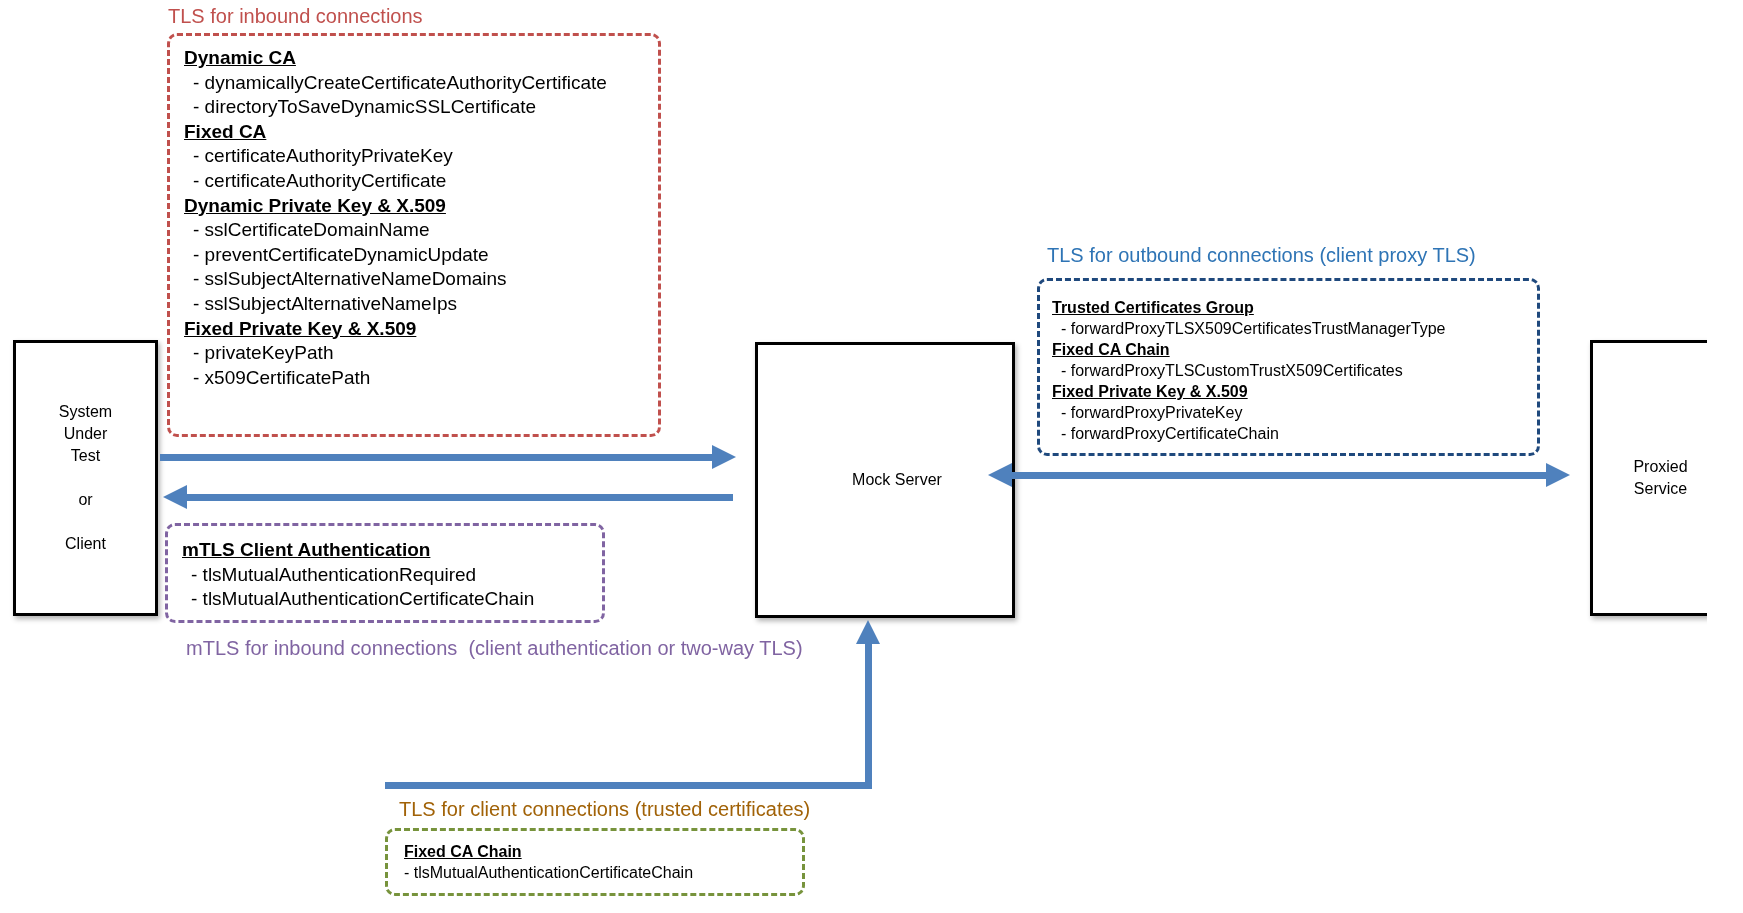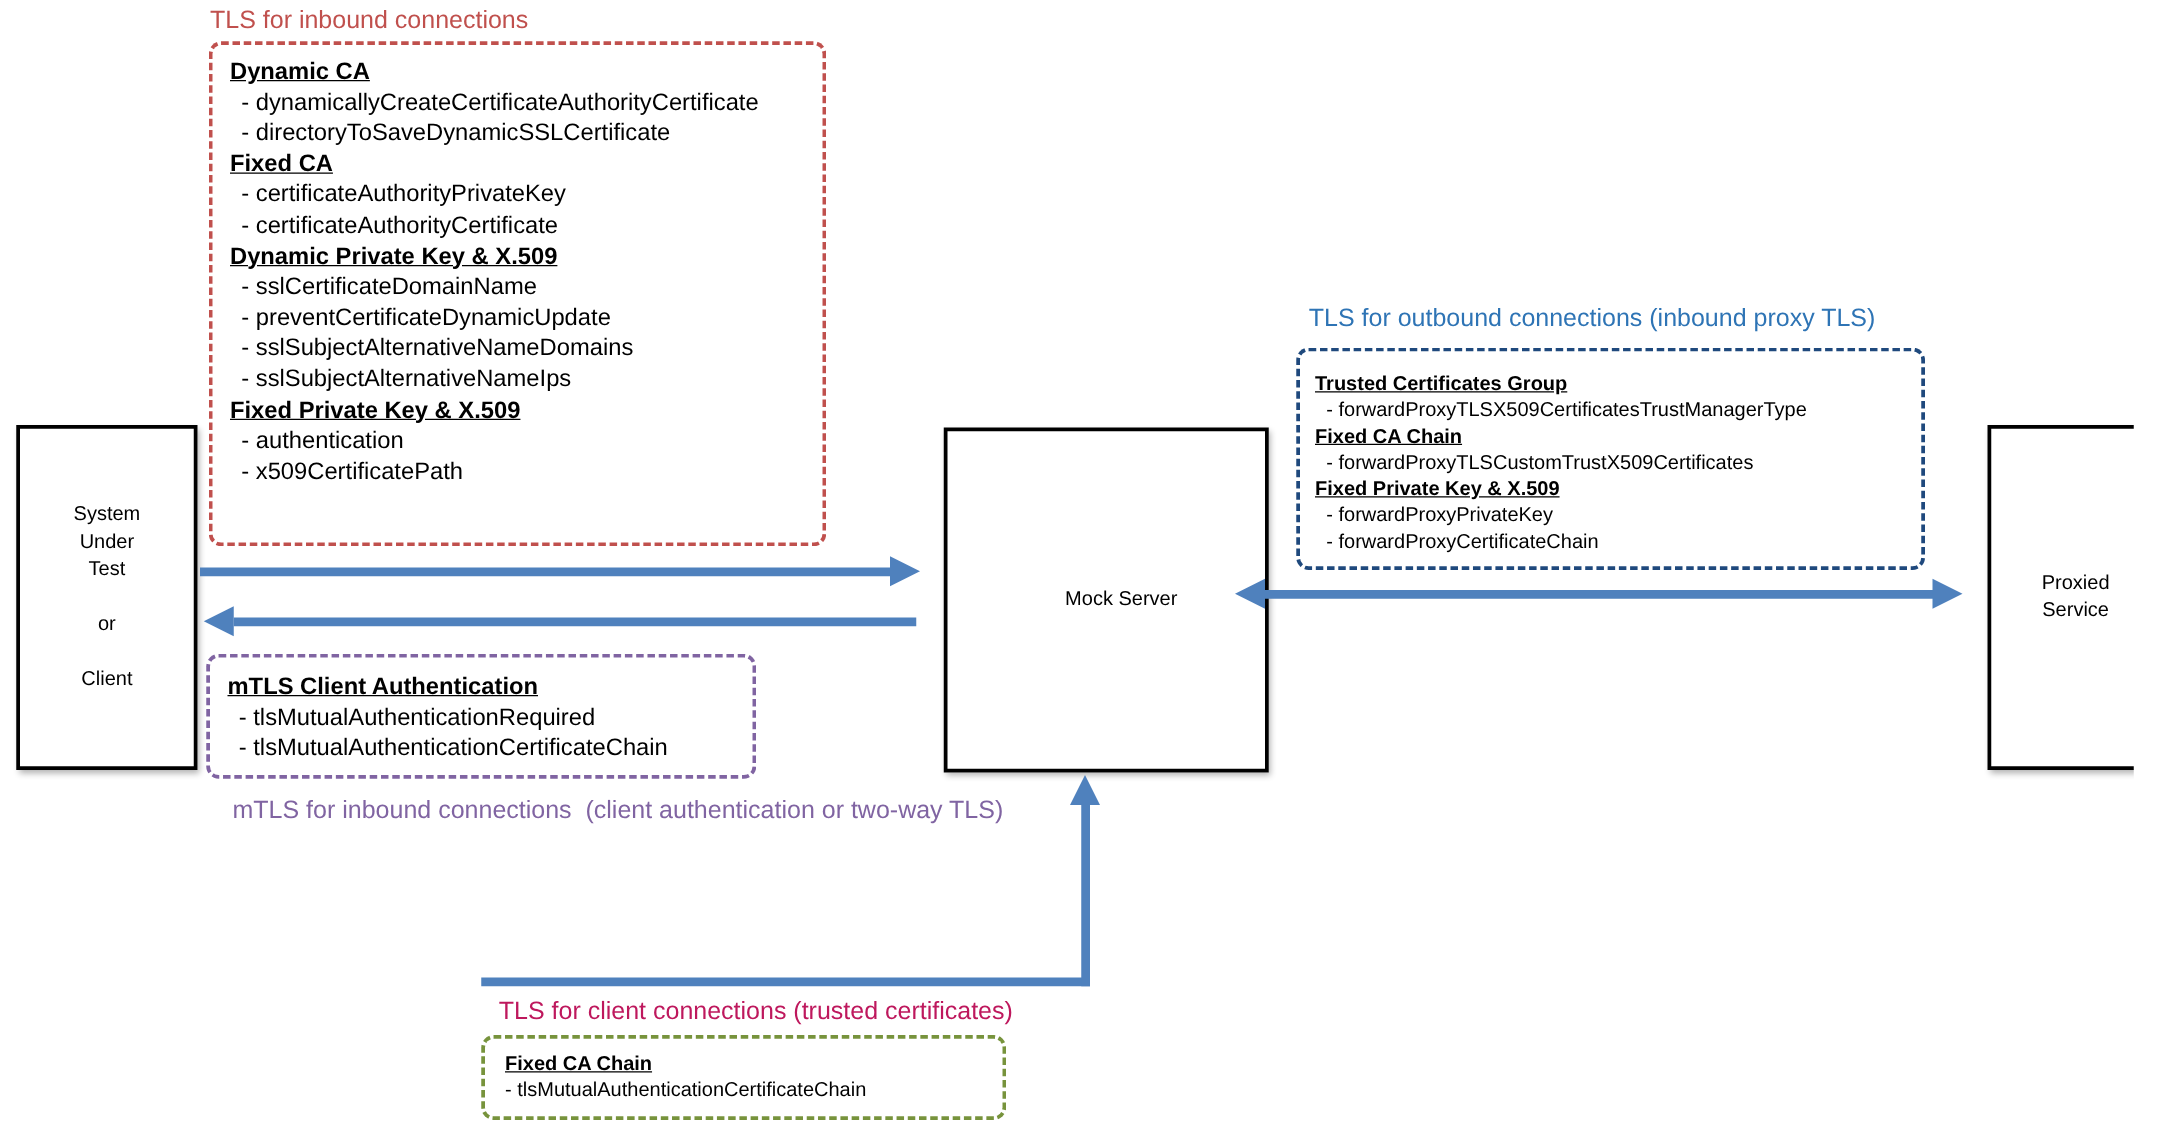--- a/index.html
+++ b/index.html
@@ -40,21 +40,21 @@
   }
   #panel-client{
     left:385px;top:828px;width:420px;height:68px;
     border:3px dashed #77933C;padding:10px 10px 0 16px;
   }
   
   .note-label{position:absolute;font-size:20px;white-space:pre;}
   #label-inbound{left:168px;top:5px;color:#C0504D;}
   #label-mtls{left:186px;top:637px;color:#8064A2;}
   #label-outbound{left:1047px;top:244px;color:#2E74B5;}
-  #label-client{left:399px;top:798px;color:#be185d;}
+  #label-client{left:399px;top:798px;color:#a16207;}
   
   .shaft{position:absolute;background:#4F81BD;}
   .head{position:absolute;width:0;height:0;}
   .head-right{border-top:12px solid transparent;border-bottom:12px solid transparent;border-left:24px solid #4F81BD;}
   .head-left{border-top:12px solid transparent;border-bottom:12px solid transparent;border-right:24px solid #4F81BD;}
   .head-up{border-left:12px solid transparent;border-right:12px solid transparent;border-bottom:24px solid #4F81BD;}
   
   #arrow-request-shaft{left:160px;top:454px;width:554px;height:7px;}
   #arrow-request-head{left:712px;top:445px;}
   
@@ -69,37 +69,37 @@
   #arrow-client-vshaft{left:865px;top:640px;width:7px;height:149px;}
   #arrow-client-head{left:856px;top:620px;}
 </style>
 </head>
 <body>
 
 <div id="canvas">
 
   <div class="note-label" id="label-inbound">TLS for inbound connections</div>
   <div class="note-label" id="label-mtls">mTLS for inbound connections  (client authentication or two-way TLS)</div>
-  <div class="note-label" id="label-outbound">TLS for outbound connections (inbound proxy TLS)</div>
+  <div class="note-label" id="label-outbound">TLS for outbound connections (client proxy TLS)</div>
   <div class="note-label" id="label-client">TLS for client connections (trusted certificates)</div>
 
   <div class="panel lg" id="panel-inbound">
       <div class="sec-title">Dynamic CA</div>
       <div class="sec-item">- dynamicallyCreateCertificateAuthorityCertificate</div>
       <div class="sec-item">- directoryToSaveDynamicSSLCertificate</div>
       <div class="sec-title">Fixed CA</div>
       <div class="sec-item">- certificateAuthorityPrivateKey</div>
       <div class="sec-item">- certificateAuthorityCertificate</div>
       <div class="sec-title">Dynamic Private Key &amp; X.509</div>
       <div class="sec-item">- sslCertificateDomainName</div>
       <div class="sec-item">- preventCertificateDynamicUpdate</div>
       <div class="sec-item">- sslSubjectAlternativeNameDomains</div>
       <div class="sec-item">- sslSubjectAlternativeNameIps</div>
       <div class="sec-title">Fixed Private Key &amp; X.509</div>
-      <div class="sec-item">- authentication</div>
+      <div class="sec-item">- privateKeyPath</div>
       <div class="sec-item">- x509CertificatePath</div>
     </div>
   <div class="panel lg" id="panel-mtls">
       <div class="sec-title">mTLS Client Authentication</div>
       <div class="sec-item">- tlsMutualAuthenticationRequired</div>
       <div class="sec-item">- tlsMutualAuthenticationCertificateChain</div>
     </div>
   <div class="panel sm" id="panel-outbound">
       <div class="sec-title">Trusted Certificates Group</div>
       <div class="sec-item">- forwardProxyTLSX509CertificatesTrustManagerType</div>

